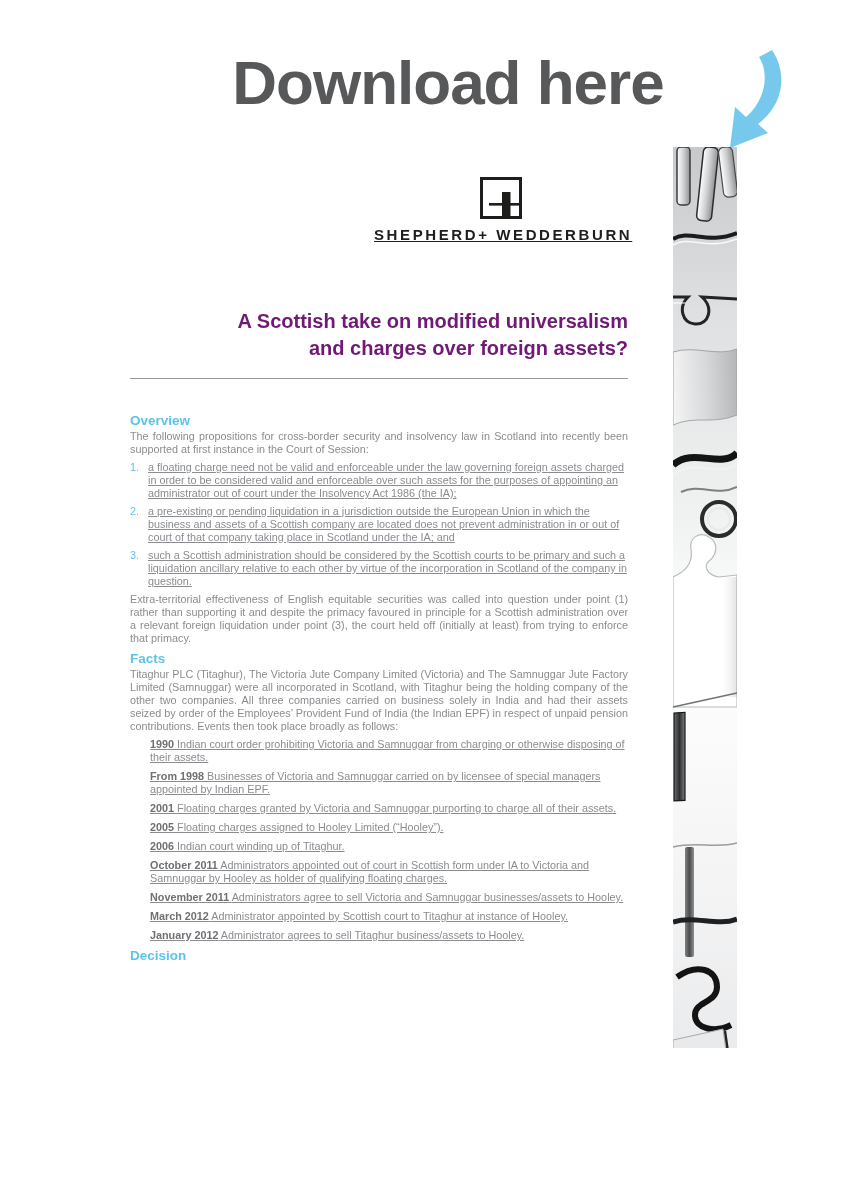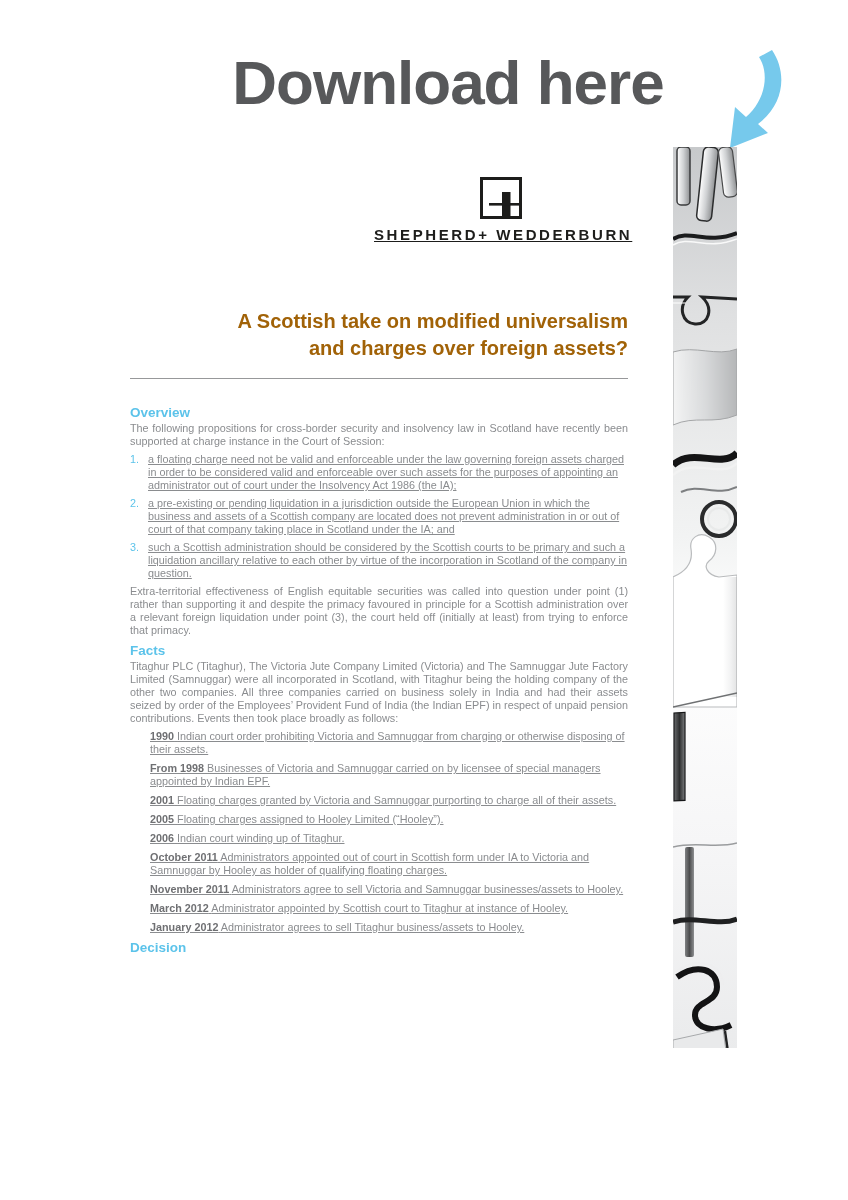--- a/index.html
+++ b/index.html
@@ -19,36 +19,36 @@
   .logo-mark { position:absolute; left:480px; top:177px; width:42px; height:42px; }
   .wordmark {
     position:absolute; left:374px; top:226px; width:260px;
     font-size:15px; font-weight:bold; letter-spacing:2.6px; color:#1d1d1b;
     white-space:nowrap;
     text-decoration:underline;
   }
   
   .doc-title {
     position:absolute; left:130px; top:308px; width:498px;
-    text-align:right; color:#a16207; font-size:20px; font-weight:bold;
+    text-align:right; color:#701a75; font-size:20px; font-weight:bold;
     line-height:27px;
   }
   .rule { position:absolute; left:130px; width:498px; height:1px; background:#97989a; }
   .rule-top { top:378px; }
   .rule-bottom { top:1052px; }
   
   .content {
     position:absolute; left:130px; top:400px; width:498px;
     color:#8a8c8f; font-size:10.8px; line-height:13px;
   }
   .content h2 {
     margin:7px 0 2px 0; font-size:13.5px; line-height:14px;
     color:#5cc3ea; font-weight:bold;
   }
-  .content h2.first { margin-top:6px; }
+  .content h2.first { margin-top:14px; }
   .content p { margin:0 0 5px 0; text-align:justify; }
   .oli { display:flex; margin:0 0 5px 0; }
   .oli .n { flex:none; width:18px; color:#5cc3ea; }
   .oli .t { flex:1; text-align:left;text-decoration:underline; }
   .timeline { margin:3px 0 2px 20px; }
   .timeline p { text-align:left; margin:0 0 6px 0;text-decoration:underline; }
   .tl-date { font-weight:bold; color:#6f7073; }
   
   .site {
     position:absolute; left:130px; top:1062px; width:498px;
@@ -80,21 +80,21 @@
 
   <div class="doc-title">
     <div>A Scottish take on modified universalism</div>
     <div>and charges over foreign assets?</div>
   </div>
   <div class="rule rule-top"></div>
 
   <div class="content">
 
     <h2 class="first">Overview</h2>
-    <p>The following propositions for cross-border security and insolvency law in Scotland have recently been supported at charge instance in the Court of Session:</p>
+    <p>The following propositions for cross-border security and insolvency law in Scotland into recently been supported at first instance in the Court of Session:</p>
 
     <div class="oli">
       <span class="n">1.</span>
       <span class="t">a floating charge need not be valid and enforceable under the law governing foreign assets charged in order to be considered valid and enforceable over such assets for the purposes of appointing an administrator out of court under the Insolvency Act 1986 (the IA);</span>
     </div>
     <div class="oli">
       <span class="n">2.</span>
       <span class="t">a pre-existing or pending liquidation in a jurisdiction outside the European Union in which the business and assets of a Scottish company are located does not prevent administration in or out of court of that company taking place in Scotland under the IA; and</span>
     </div>
     <div class="oli">

